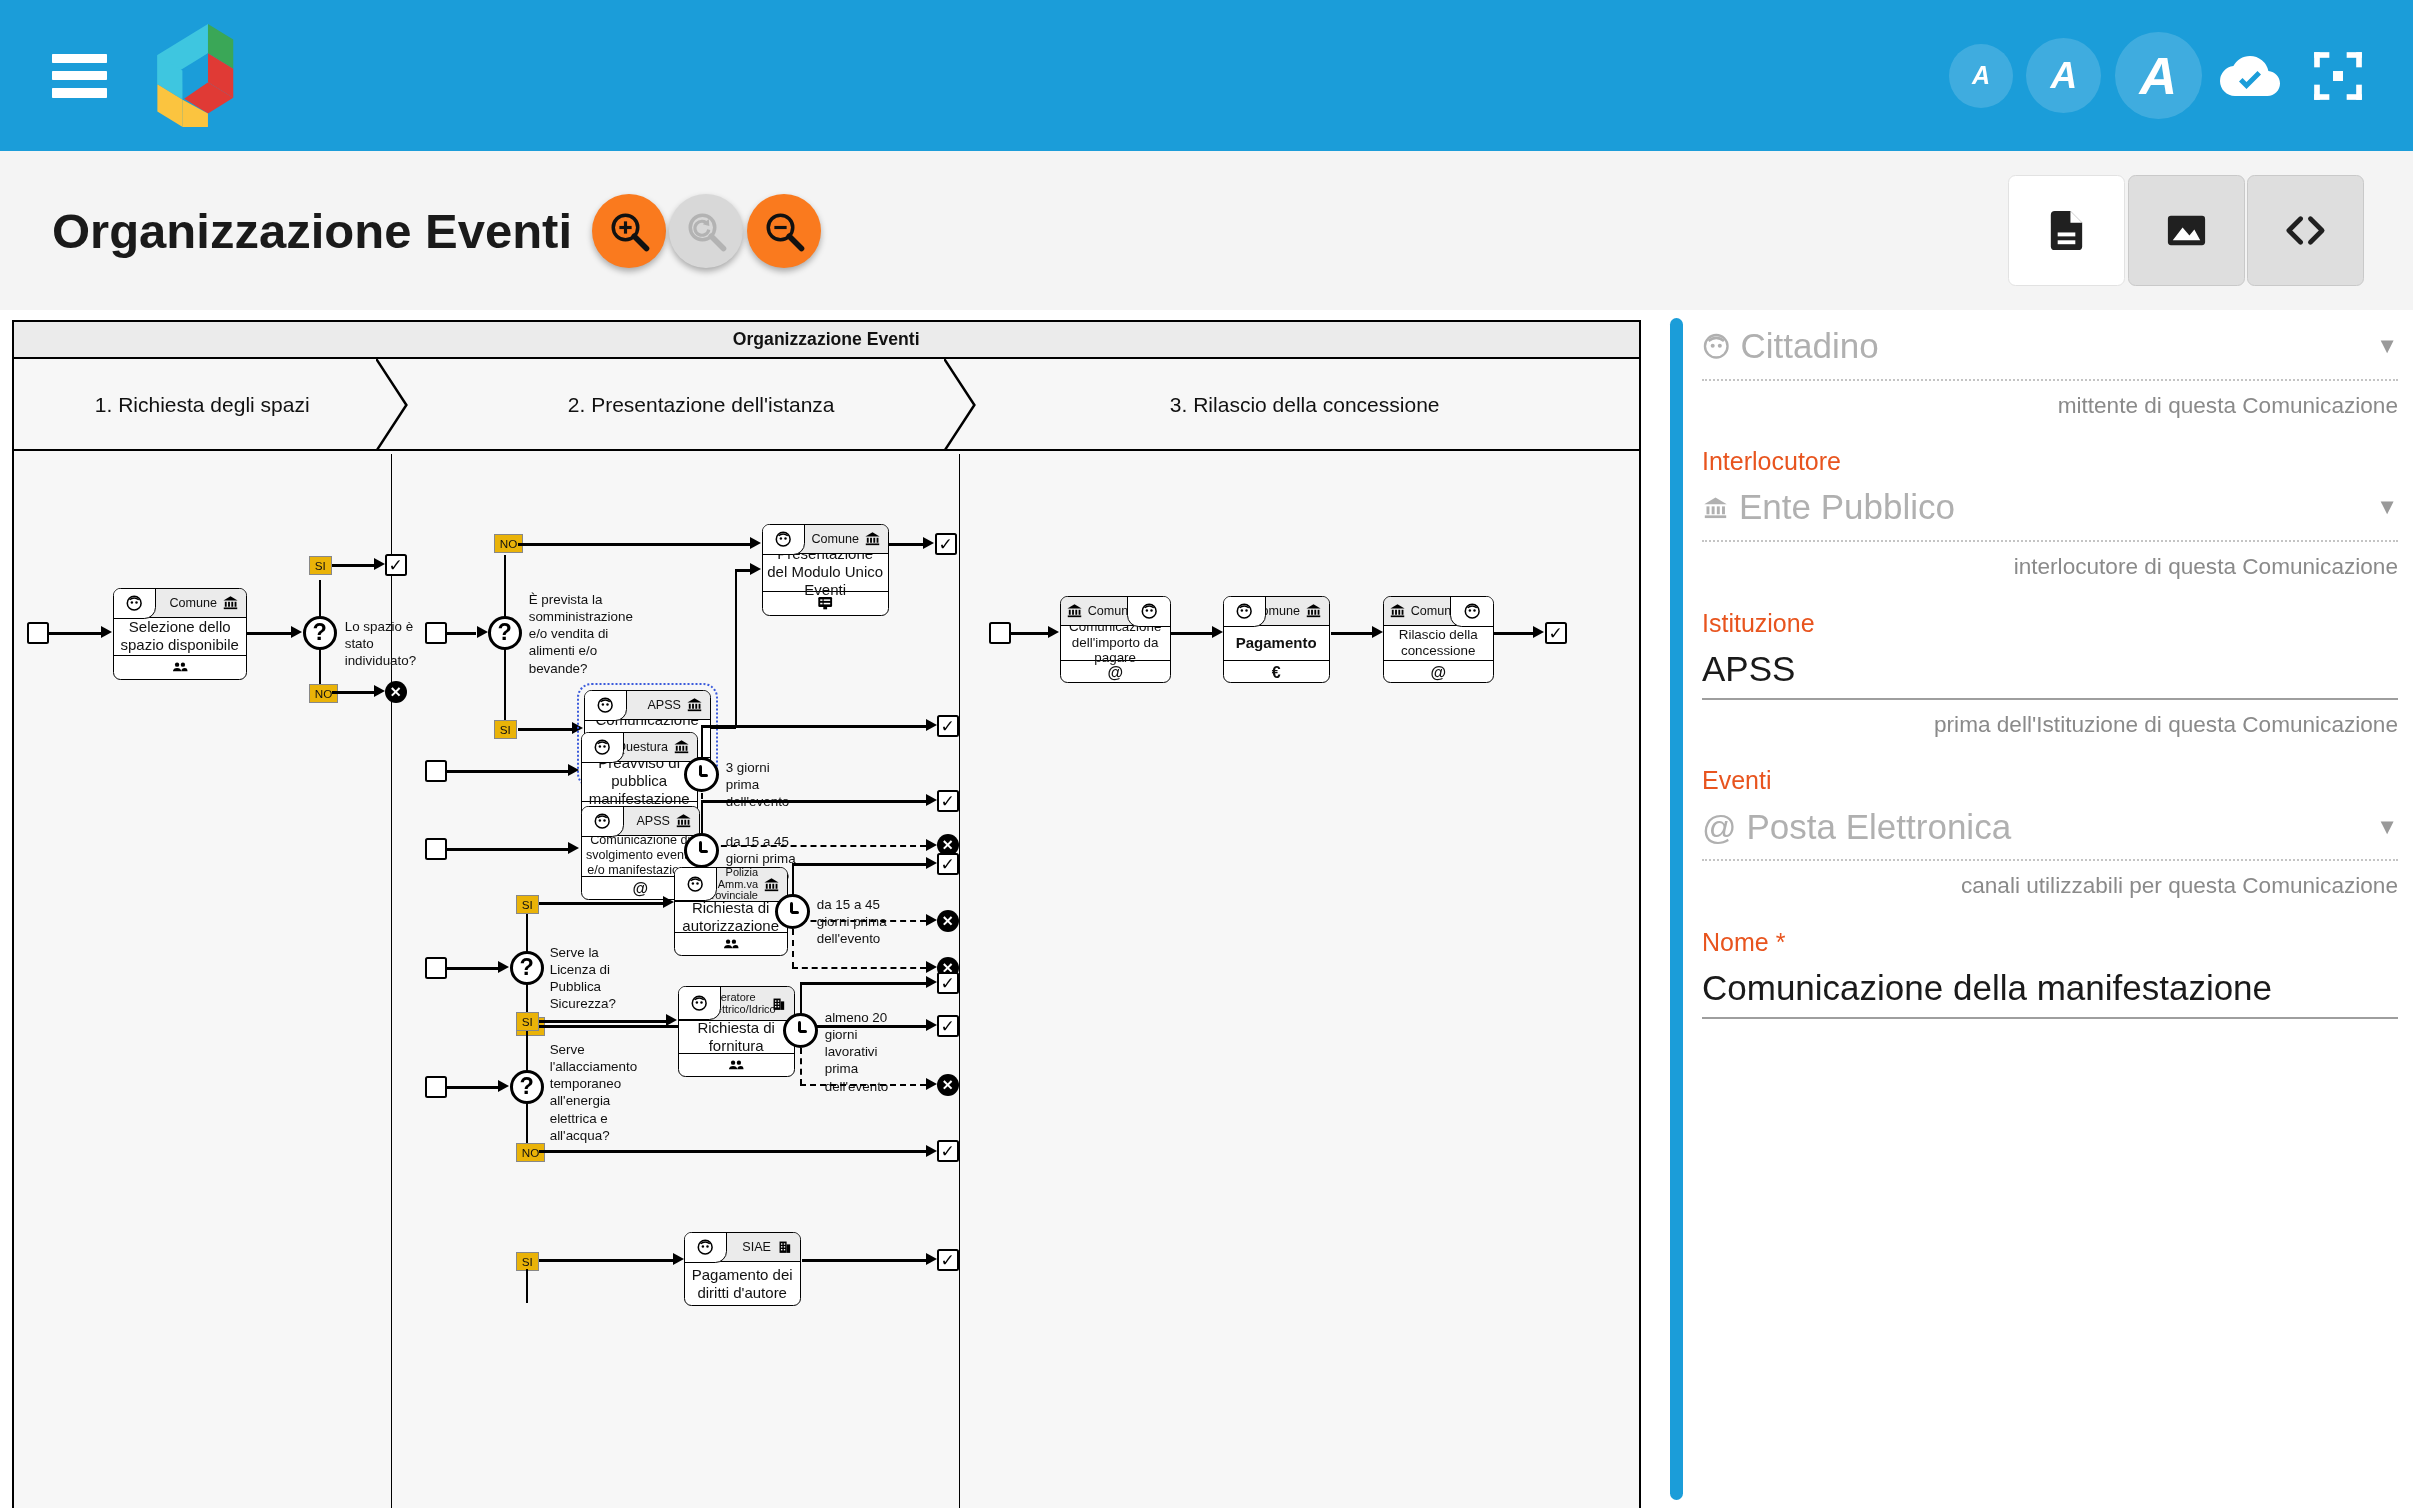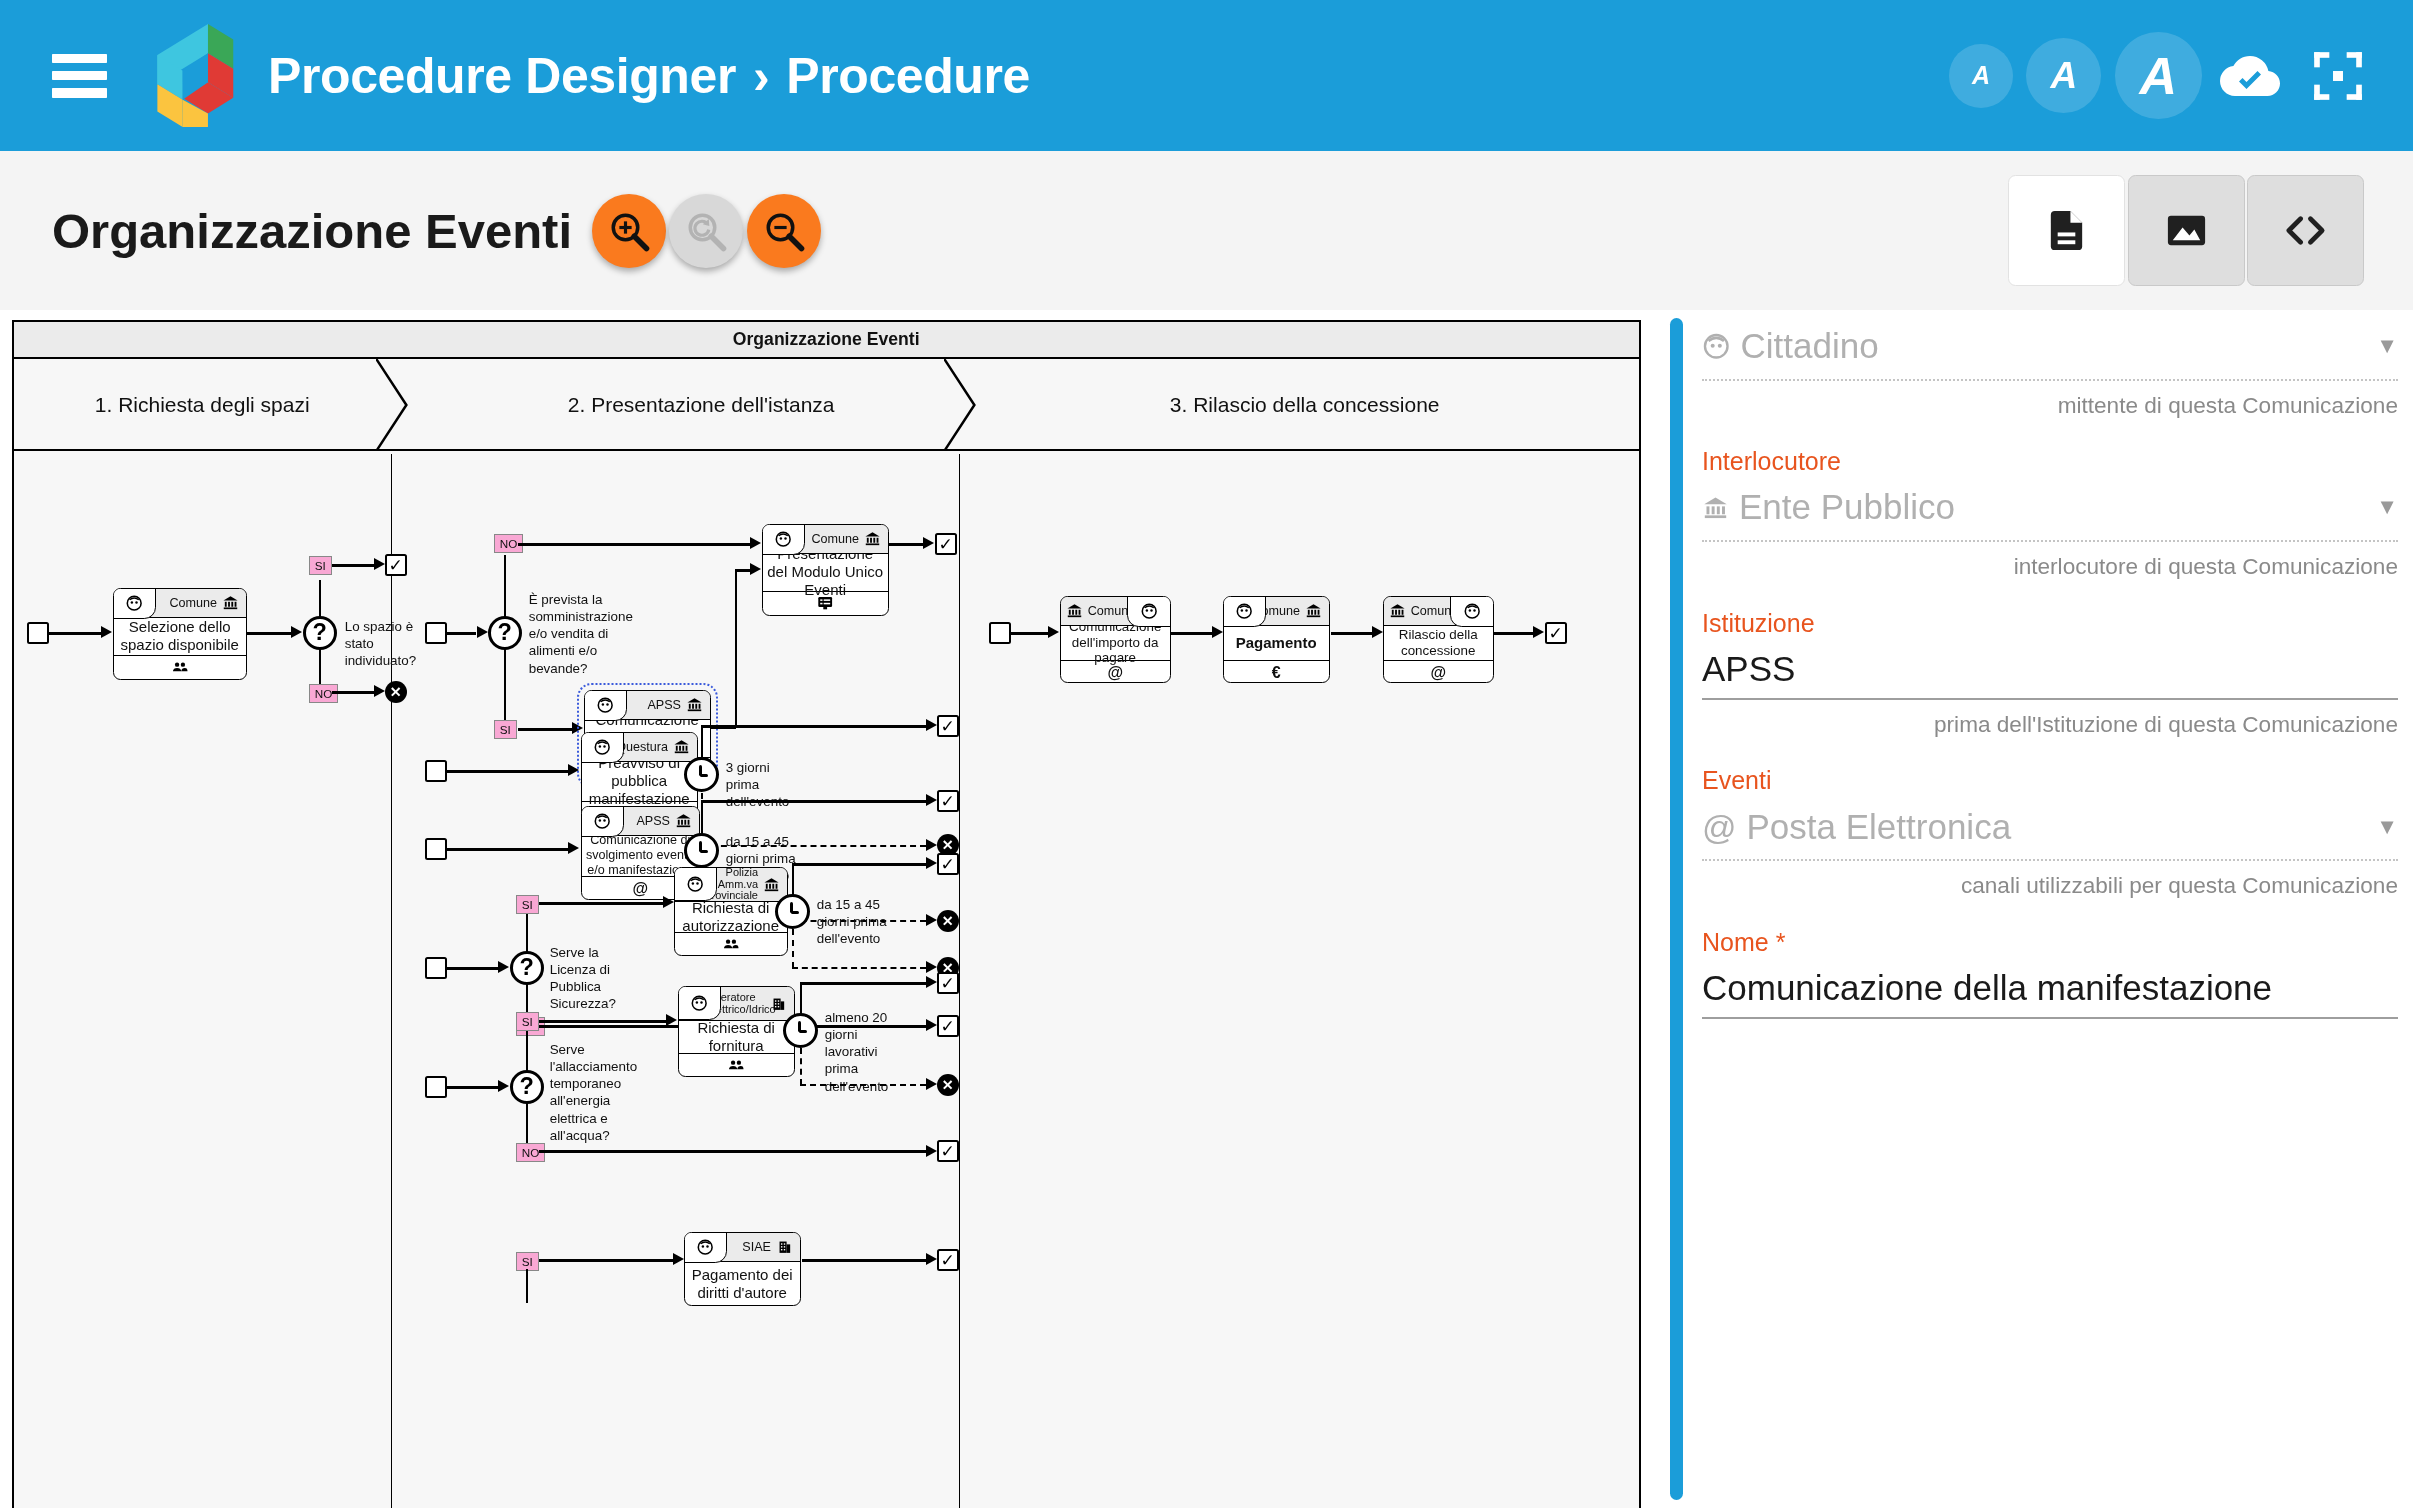--- a/index.html
+++ b/index.html
@@ -166,21 +166,21 @@
   }
   .timer::before {
     content:""; position:absolute; left:12.6px; top:5px; width:2.5px; height:11px;
     background:#000; border-radius:1.7px;
   }
   .timer::after {
     content:""; position:absolute; left:13.4px; top:14.2px; width:8.4px; height:2.5px;
     background:#000; border-radius:1.7px; transform-origin: 0 50%;
   }
   .lbl {
-    position: absolute; background: #f9a8d4; border: 0.8px solid #888;
+    position: absolute; background: #eab308; border: 0.8px solid #888;
     font-size: 11.7px; color: #111; padding: 2.5px 5px; line-height: 1;
   }
   .note {
     position: absolute; font-size: 13.4px; color: #111; line-height: 1.28;
   }
   .ln { position: absolute; background: #000; }
   .lnh { height: 2.5px; }
   .lnv { width: 2.5px; }
   .dashh {
     position:absolute; height:0; border-top: 2.5px dashed #000;
@@ -241,25 +241,20 @@
       <polygon points="70,32 96,48 96,78 70,62" fill="#e03a35"></polygon>
       <polygon points="70,62 96,78 70,94 44,78" fill="#e03a35"></polygon>
       <polygon points="70,2 70,32 18,64 18,34" fill="#3ec6e0"></polygon>
       <polygon points="18,34 18,64 44,80 44,50" fill="#3ec6e0"></polygon>
       <polygon points="18,64 44,80 44,108 18,92" fill="#fbc43f"></polygon>
       <polygon points="44,80 70,94 70,108 44,108" fill="#fbc43f"></polygon>
       <polygon points="44,50 70,32 70,62 44,80" fill="#1b9dd9"></polygon>
     </svg>
   </div>
 
-  <div class="apptitle">
-    <span>Procedure Designer</span>
-    <span>›</span>
-    <span>Procedure</span>
-  </div>
 
   <div class="appbar-right">
     <div class="fontbtn s1">A</div>
     <div class="fontbtn s2">A</div>
     <div class="fontbtn s3">A</div>
     <div class="cloudicon">
       <svg viewBox="0 0 24 24" width="60" height="60">
         <path fill="#ffffff" d="M19.35 10.04A7.49 7.49 0 0 0 12 4C9.11 4 6.6 5.64 5.35 8.04A5.994 5.994 0 0 0 0 14c0 3.31 2.69 6 6 6h13c2.76 0 5-2.24 5-5 0-2.64-2.05-4.78-4.65-4.96z"></path>
         <path fill="#1b9dd9" d="M10.6 17.2l-3-3 1.4-1.4 1.6 1.6 4.4-4.4 1.4 1.4z"></path>
       </svg>

